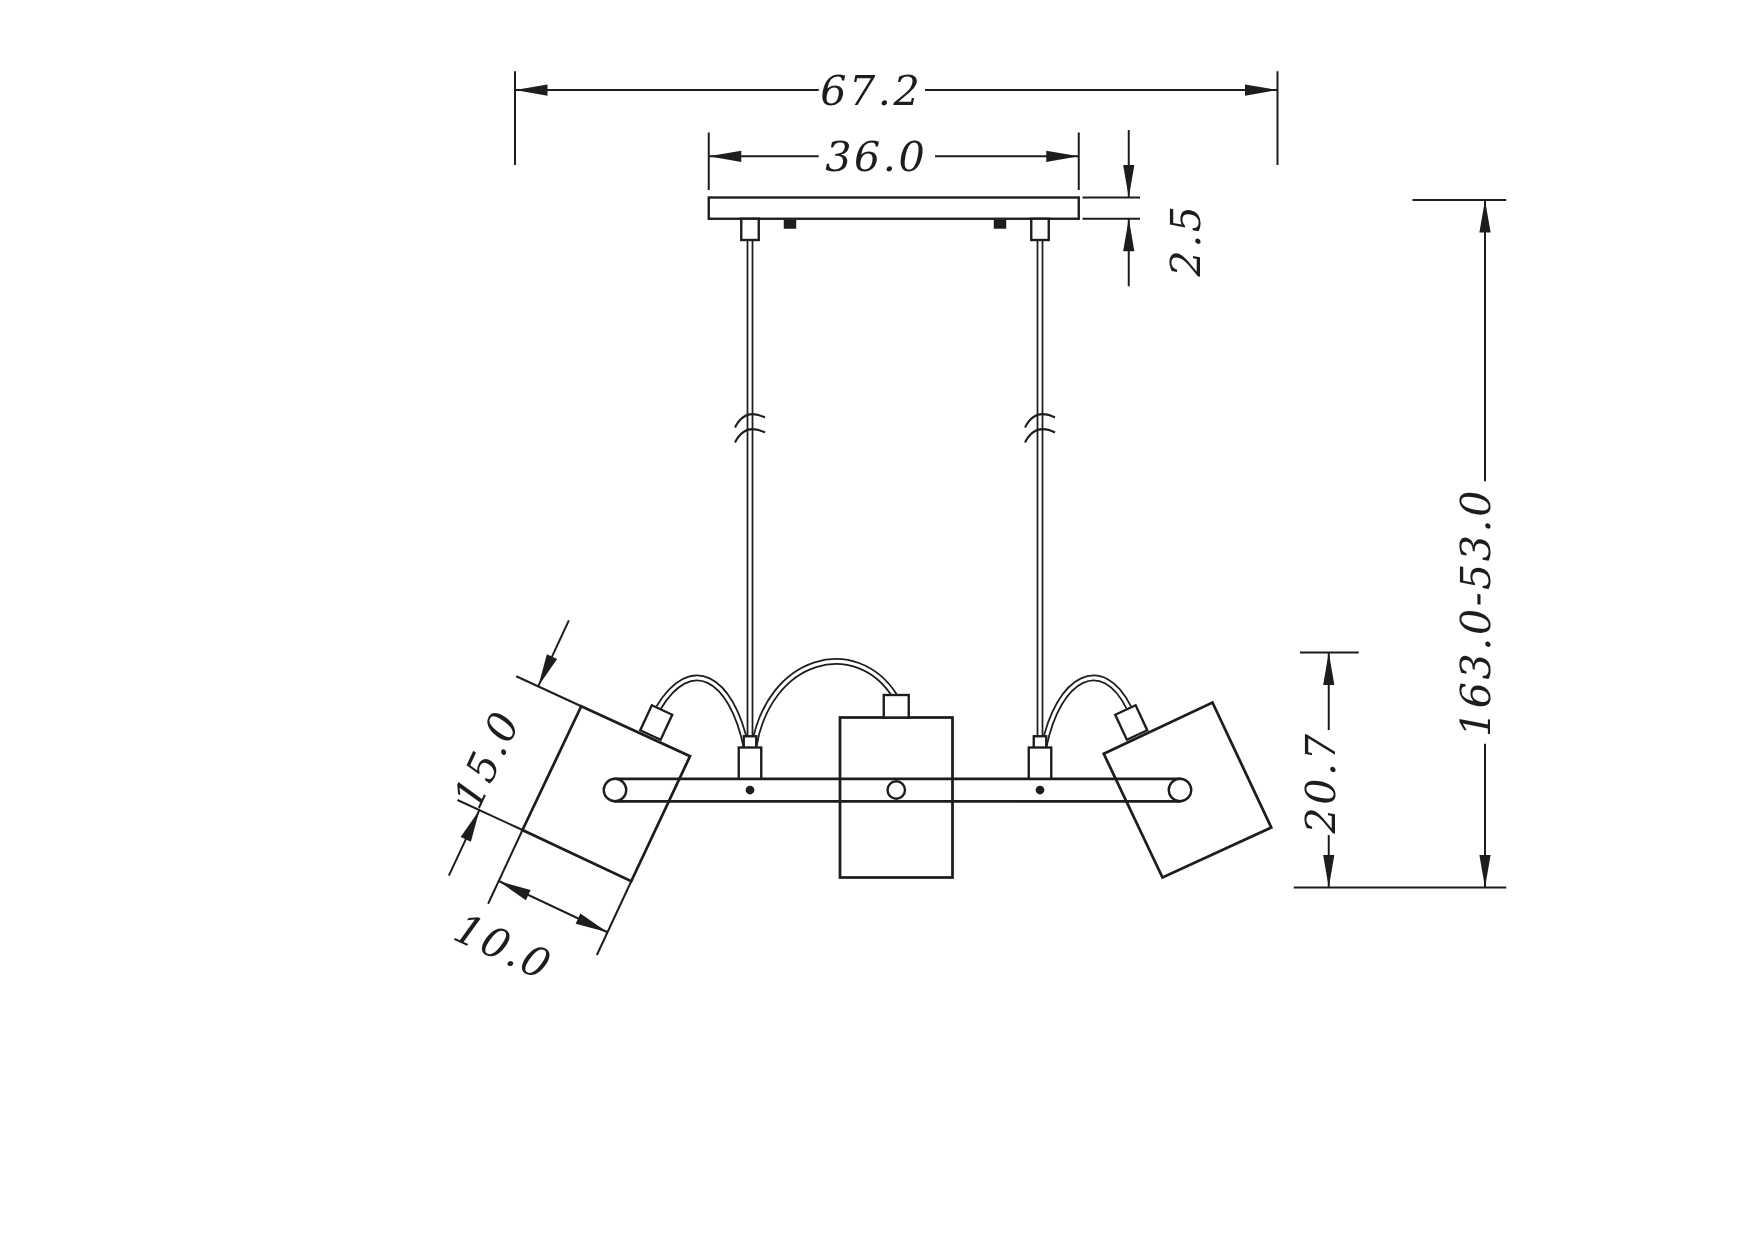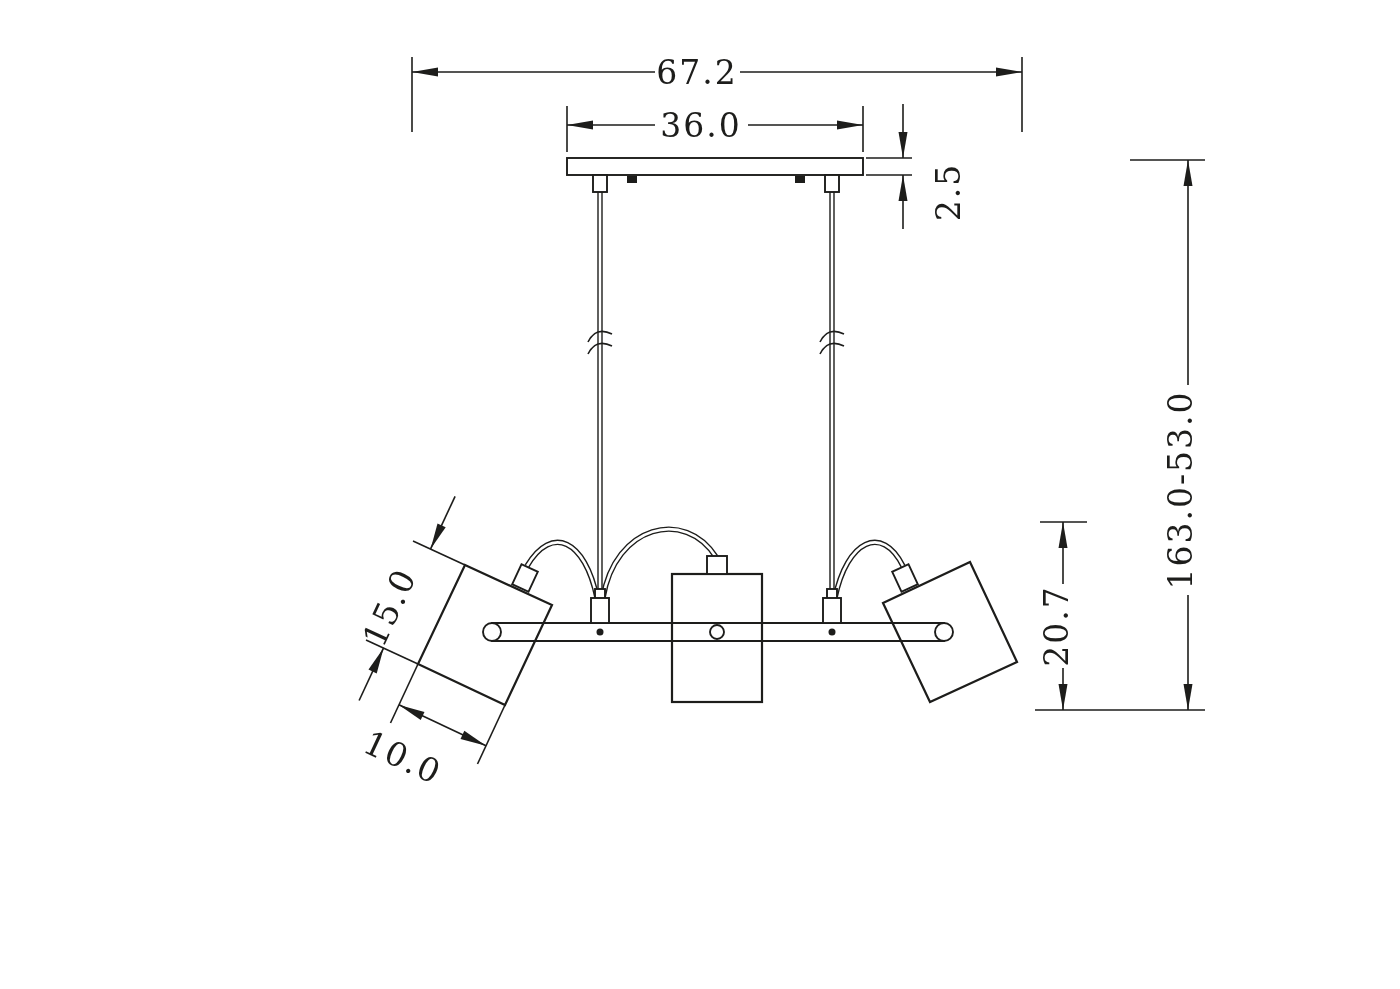--- a/index.html
+++ b/index.html
@@ -7,20 +7,21 @@
     padding: 0;
     background: #ffffff;
   }
   .page {
     position: relative;
     width: 1400px;
     height: 989px;
     background: #ffffff;
     overflow: hidden;
     font-family: "DejaVu Serif", serif;
+    font-style: italic;
   }
   svg { display: block; width: 1400px; height: 989px; }
 
   
   .ln    { fill: none; stroke: #1d1d1b; stroke-width: 2.2; stroke-linecap: round; }
   .fillw { fill: #ffffff; stroke: #1d1d1b; stroke-width: 1.9; }
   .solid { fill: #1d1d1b; stroke: none; }
 
   
   .wire     { fill: none; stroke: #1d1d1b; stroke-width: 5.4; }

